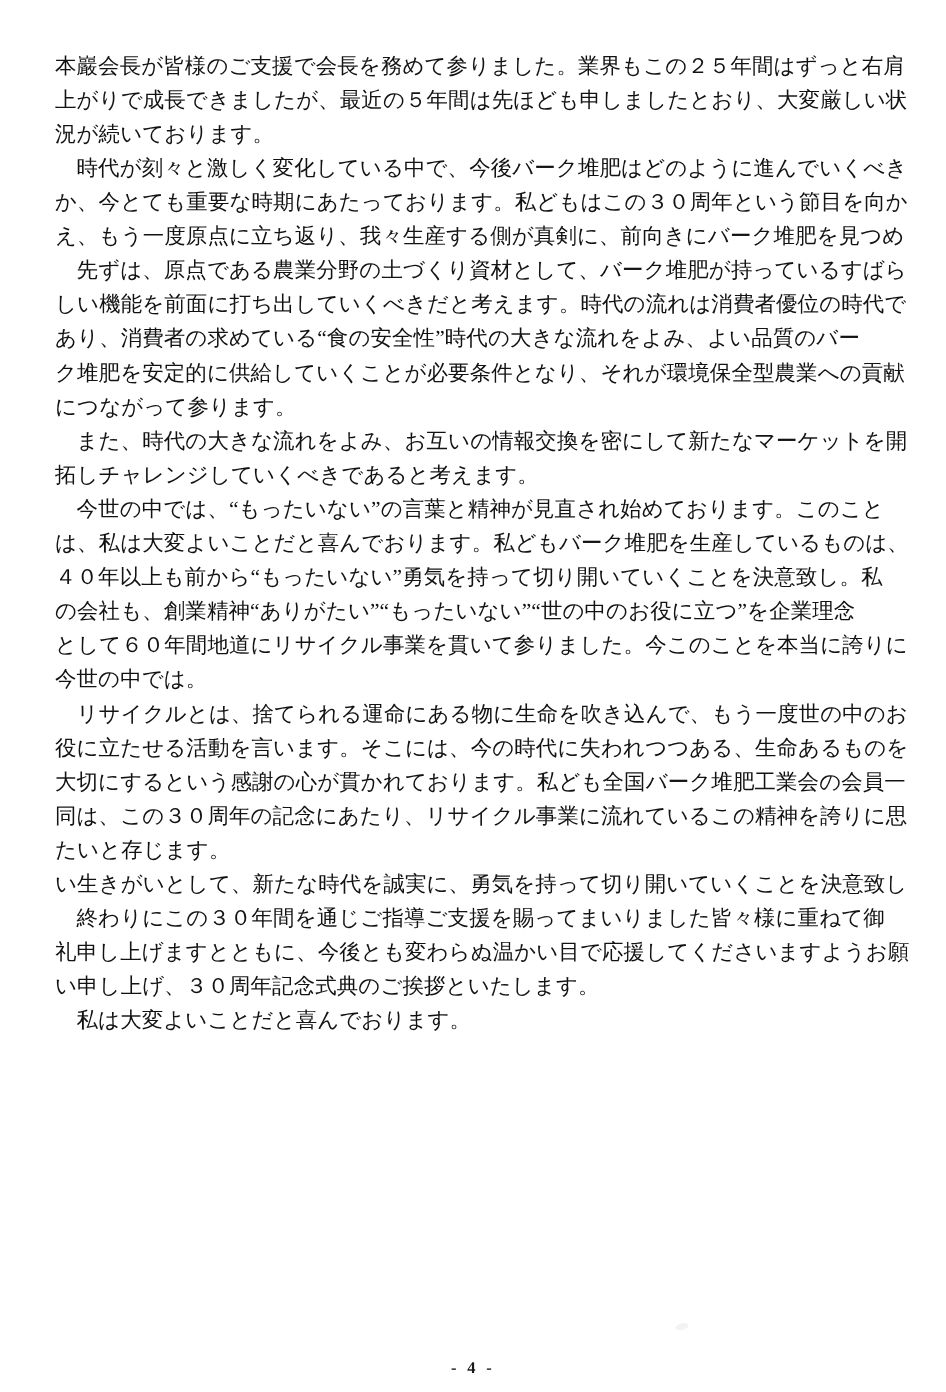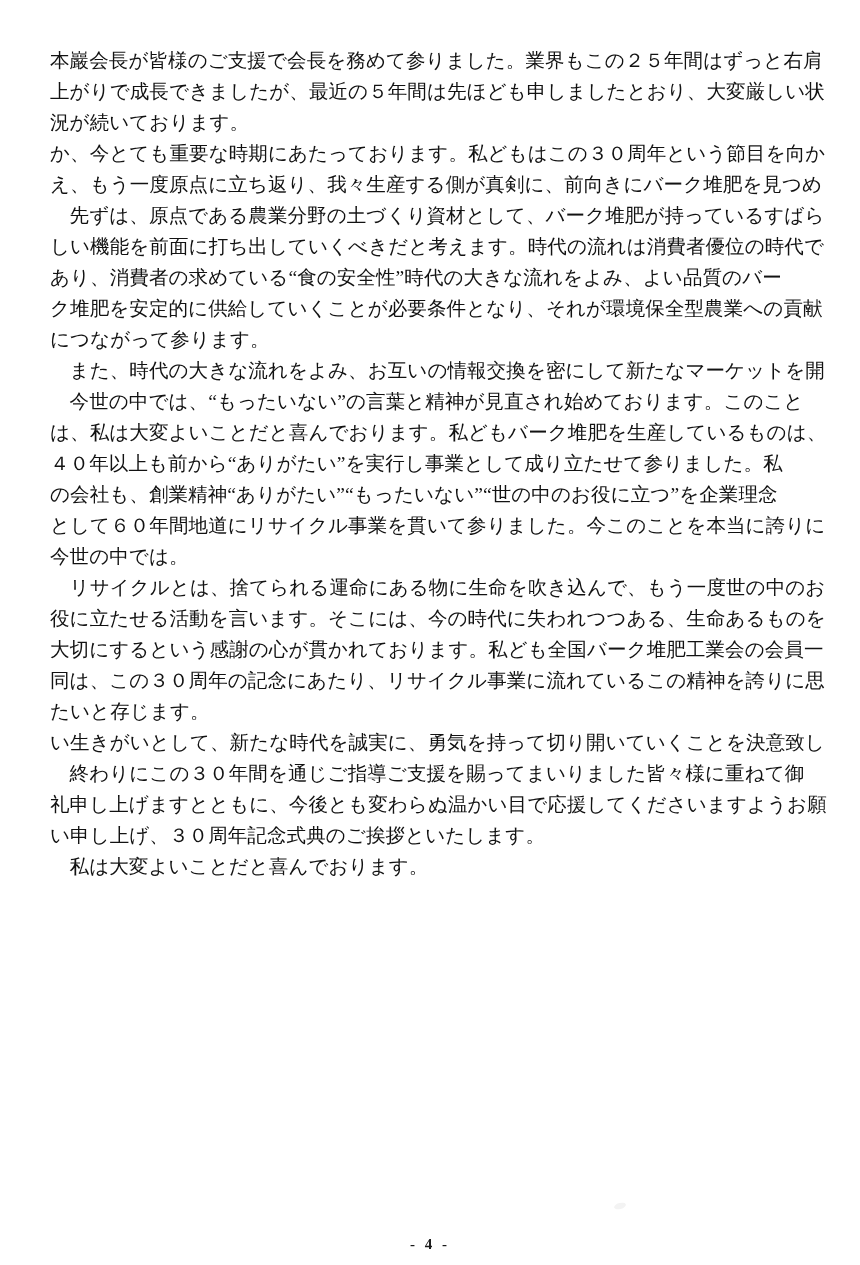--- a/index.html
+++ b/index.html
@@ -55,31 +55,33 @@
   }
 </style>
 </head>
 <body>
 
 <div class="page">
   <div class="text-block">
       <div class="text-line">本巖会長が皆様のご支援で会長を務めて参りました。業界もこの２５年間はずっと右肩</div>
       <div class="text-line">上がりで成長できましたが、最近の５年間は先ほども申しましたとおり、大変厳しい状</div>
       <div class="text-line">況が続いております。</div>
+      <div class="text-line">　時代が刻々と激しく変化している中で、今後バーク堆肥はどのように進んでいくべき</div>
       <div class="text-line">か、今とても重要な時期にあたっております。私どもはこの３０周年という節目を向か</div>
       <div class="text-line">え、もう一度原点に立ち返り、我々生産する側が真剣に、前向きにバーク堆肥を見つめ</div>
       <div class="text-line">　先ずは、原点である農業分野の土づくり資材として、バーク堆肥が持っているすばら</div>
       <div class="text-line">しい機能を前面に打ち出していくべきだと考えます。時代の流れは消費者優位の時代で</div>
       <div class="text-line">あり、消費者の求めている“食の安全性”時代の大きな流れをよみ、よい品質のバー</div>
       <div class="text-line">ク堆肥を安定的に供給していくことが必要条件となり、それが環境保全型農業への貢献</div>
       <div class="text-line">につながって参ります。</div>
       <div class="text-line">　また、時代の大きな流れをよみ、お互いの情報交換を密にして新たなマーケットを開</div>
+      <div class="text-line">拓しチャレンジしていくべきであると考えます。</div>
       <div class="text-line">　今世の中では、“もったいない”の言葉と精神が見直され始めております。このこと</div>
       <div class="text-line">は、私は大変よいことだと喜んでおります。私どもバーク堆肥を生産しているものは、</div>
-      <div class="text-line">４０年以上も前から“ありがたい”を実行し事業として成り立たせて参りました。私</div>
+      <div class="text-line">４０年以上も前から“もったいない”勇気を持って切り開いていくことを決意致し。私</div>
       <div class="text-line">の会社も、創業精神“ありがたい”“もったいない”“世の中のお役に立つ”を企業理念</div>
       <div class="text-line">として６０年間地道にリサイクル事業を貫いて参りました。今このことを本当に誇りに</div>
       <div class="text-line">今世の中では。</div>
       <div class="text-line">　リサイクルとは、捨てられる運命にある物に生命を吹き込んで、もう一度世の中のお</div>
       <div class="text-line">役に立たせる活動を言います。そこには、今の時代に失われつつある、生命あるものを</div>
       <div class="text-line">大切にするという感謝の心が貫かれております。私ども全国バーク堆肥工業会の会員一</div>
       <div class="text-line">同は、この３０周年の記念にあたり、リサイクル事業に流れているこの精神を誇りに思</div>
       <div class="text-line">たいと存じます。</div>
       <div class="text-line">い生きがいとして、新たな時代を誠実に、勇気を持って切り開いていくことを決意致し</div>
       <div class="text-line">　終わりにこの３０年間を通じご指導ご支援を賜ってまいりました皆々様に重ねて御</div>

